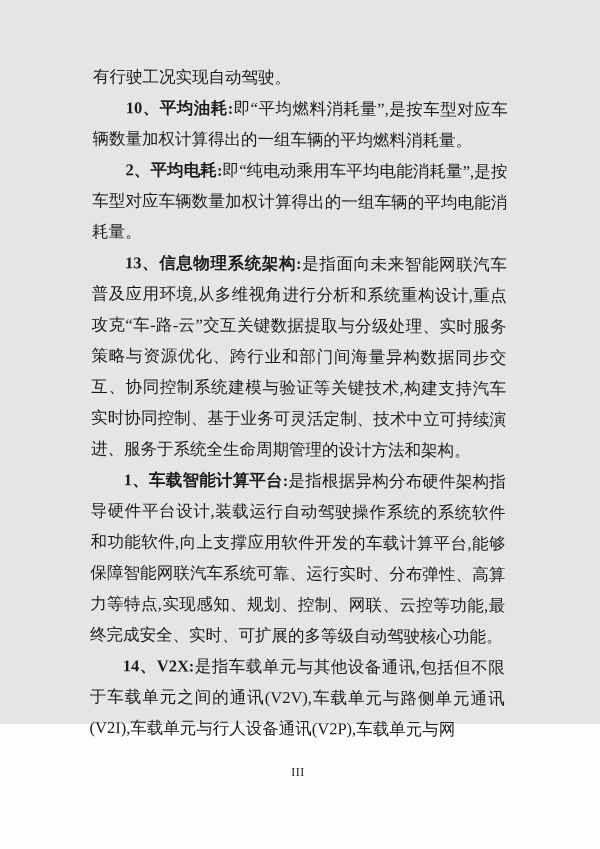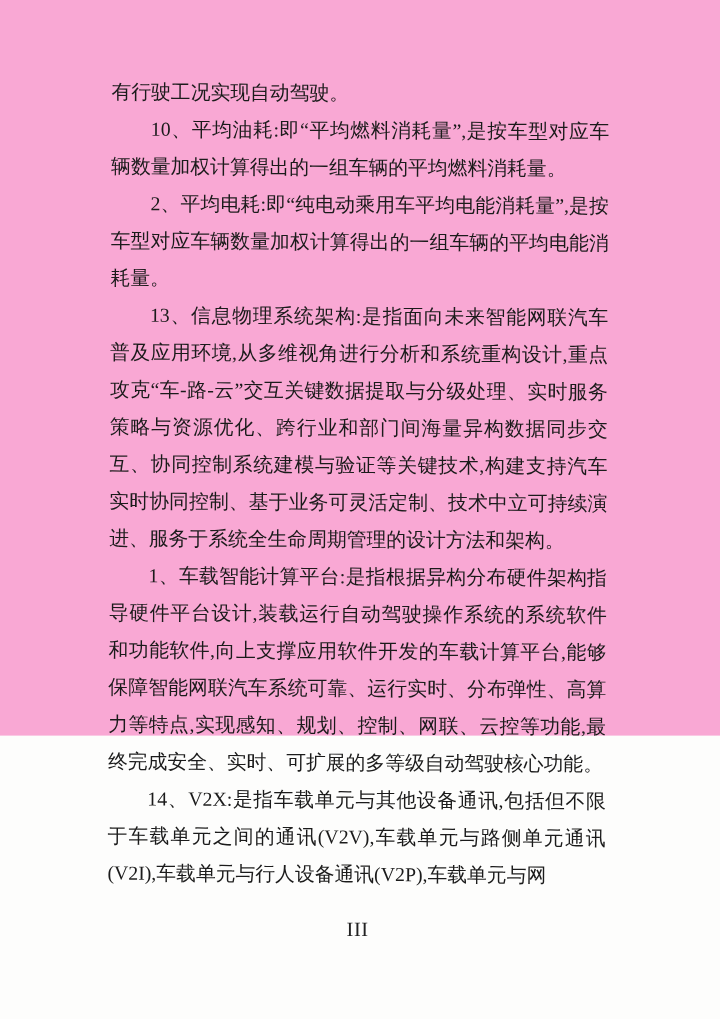--- a/index.html
+++ b/index.html
@@ -6,22 +6,22 @@
     margin: 0;
     padding: 0;
     width: 600px;
     height: 849px;
     background: #fdfdfc;
     overflow: hidden;
   }
   .sheet {
     position: relative;
     width: 600px;
-    height: 613px;
-    background: #f9a8d4;
+    height: 724px;
+    background: #e5e5e5;
     color: #1b1b1b;
   }
   .textblock {
     position: absolute;
     left: 93px;
     top: 61px;
     width: 415px;
     font-family: "Liberation Serif", "DejaVu Serif", serif;
     font-size: 16.5px;
     line-height: 31px;
@@ -31,30 +31,30 @@
     transform-origin: 0 0;
   }
   .para {
     margin: 0;
     padding: 0;
   }
   .para.indent {
     text-indent: 2em;
   }
   .term {
-    font-weight: normal;
+    font-weight: bold;
   }
   .pagenum {
     position: absolute;
     left: 0;
     right: 4px;
     top: 765px;
     text-align: center;
     font-family: "Liberation Serif", "DejaVu Serif", serif;
-    font-size: 17px;
+    font-size: 12px;
     letter-spacing: 0.5px;
     color: #222;
   }
 </style>
 </head>
 <body>
 
 <div class="sheet">
   <div class="textblock">
 

